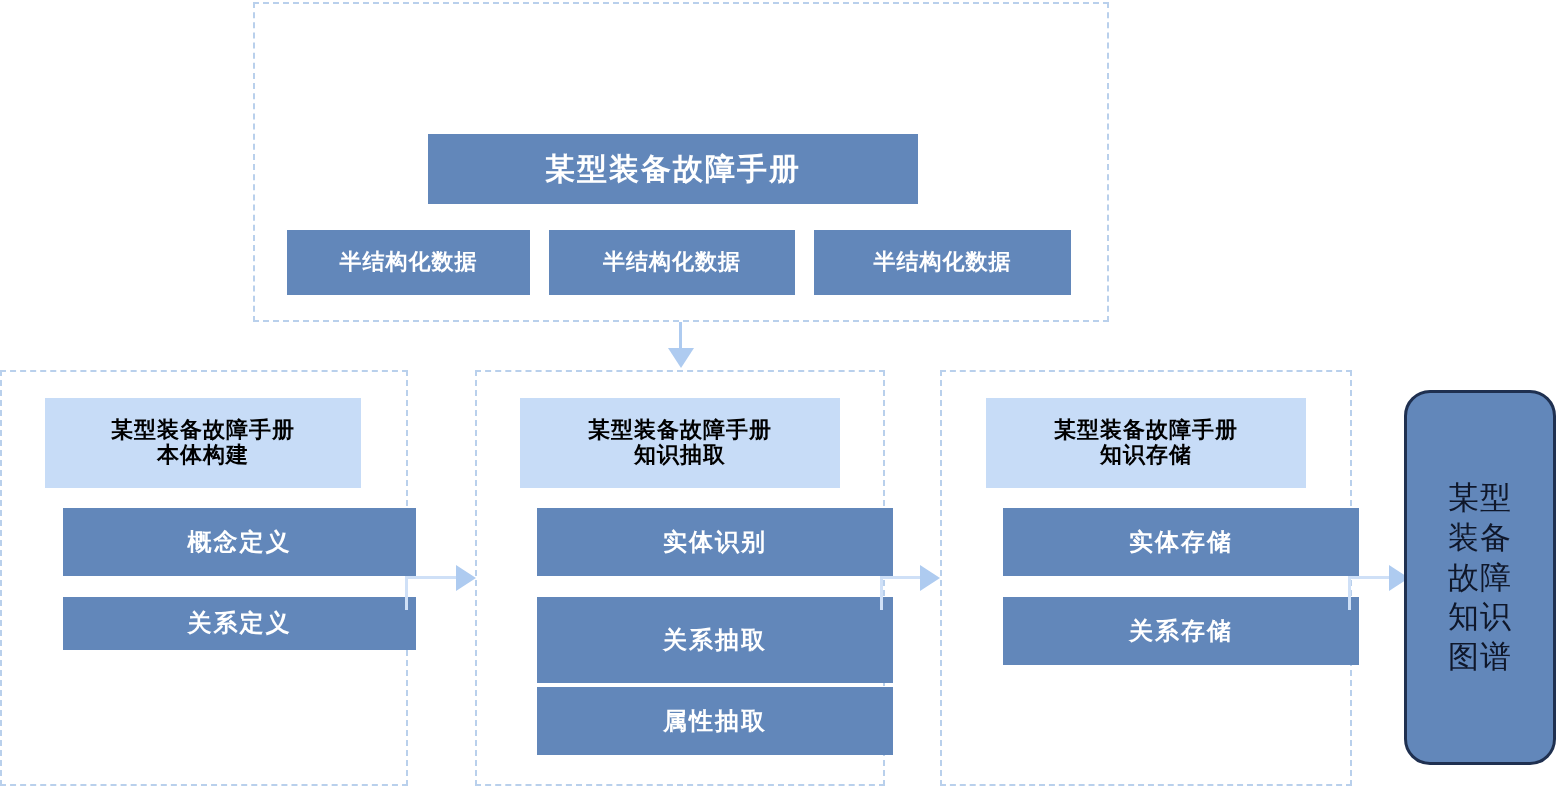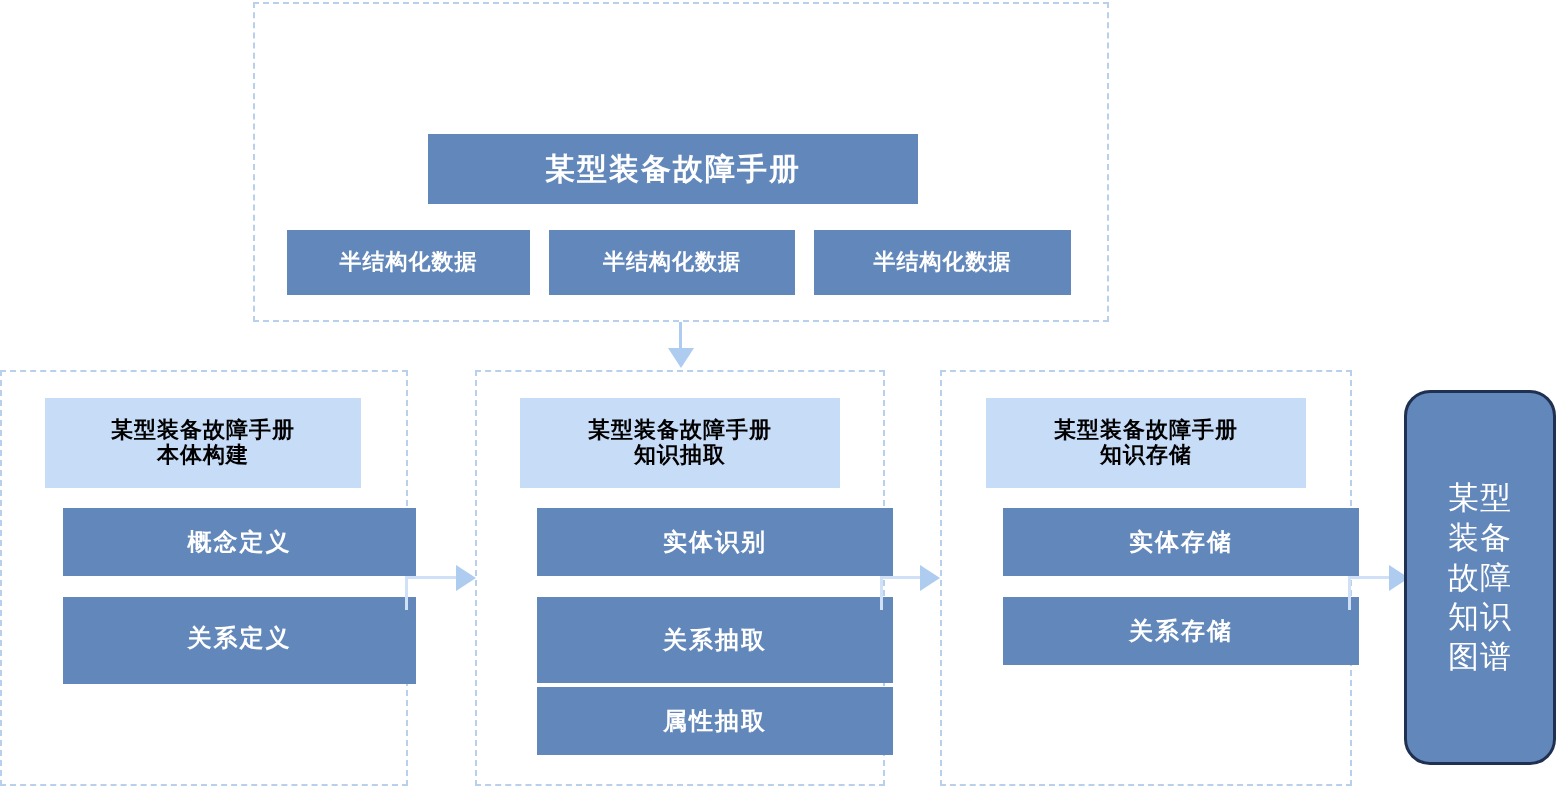--- a/index.html
+++ b/index.html
@@ -40,21 +40,21 @@
   .box-light {
     background: #c7dcf7;
     color: #000000;
   }
   .box-dark {
     background: #6287ba;
     color: #ffffff;
   }
   .box-final {
     background: #6287ba;
-    color: #ffffff;
+    color: #0f172a;
     border: 3px solid #1f3050;
     border-radius: 26px;
     font-weight: normal;
     writing-mode: horizontal-tb;
   }
 
   
   .t-src     { font-size: 30px; letter-spacing: 2px; }
   .t-manual  { font-size: 30px; letter-spacing: 2px; }
   .t-semi    { font-size: 22px; letter-spacing: 1px; }
@@ -123,21 +123,21 @@
   <div class="group" style="left:0px; top:370px; width:408px; height:416px;"></div>
 
   <div class="box box-light t-head" style="left:45px; top:398px; width:316px; height:90px; flex-direction:column;">
     <span>某型装备故障手册</span>
     <span>本体构建</span>
   </div>
 
   <div class="box box-dark t-item" style="left:27px; top:508px; width:353px; height:68px;">
     <span>概念定义</span>
   </div>
-  <div class="box box-dark t-item" style="left:27px; top:597px; width:353px; height:87px;font-family:Liberation Mono, monospace;">
+  <div class="box box-dark t-item" style="left:27px; top:597px; width:353px; height:53px;">
     <span>关系定义</span>
   </div>
 
   <div class="arrow-stub" style="left:405px; top:578px; height:32px;"></div>
   <div class="arrow-h" style="left:405px; top:576px; width:53px;"></div>
   <div class="arrow-h-head" style="left:456px; top:565px;"></div>
 
   <div class="group" style="left:475px; top:370px; width:410px; height:416px;"></div>
 
   <div class="box box-light t-head" style="left:520px; top:398px; width:320px; height:90px; flex-direction:column;">

